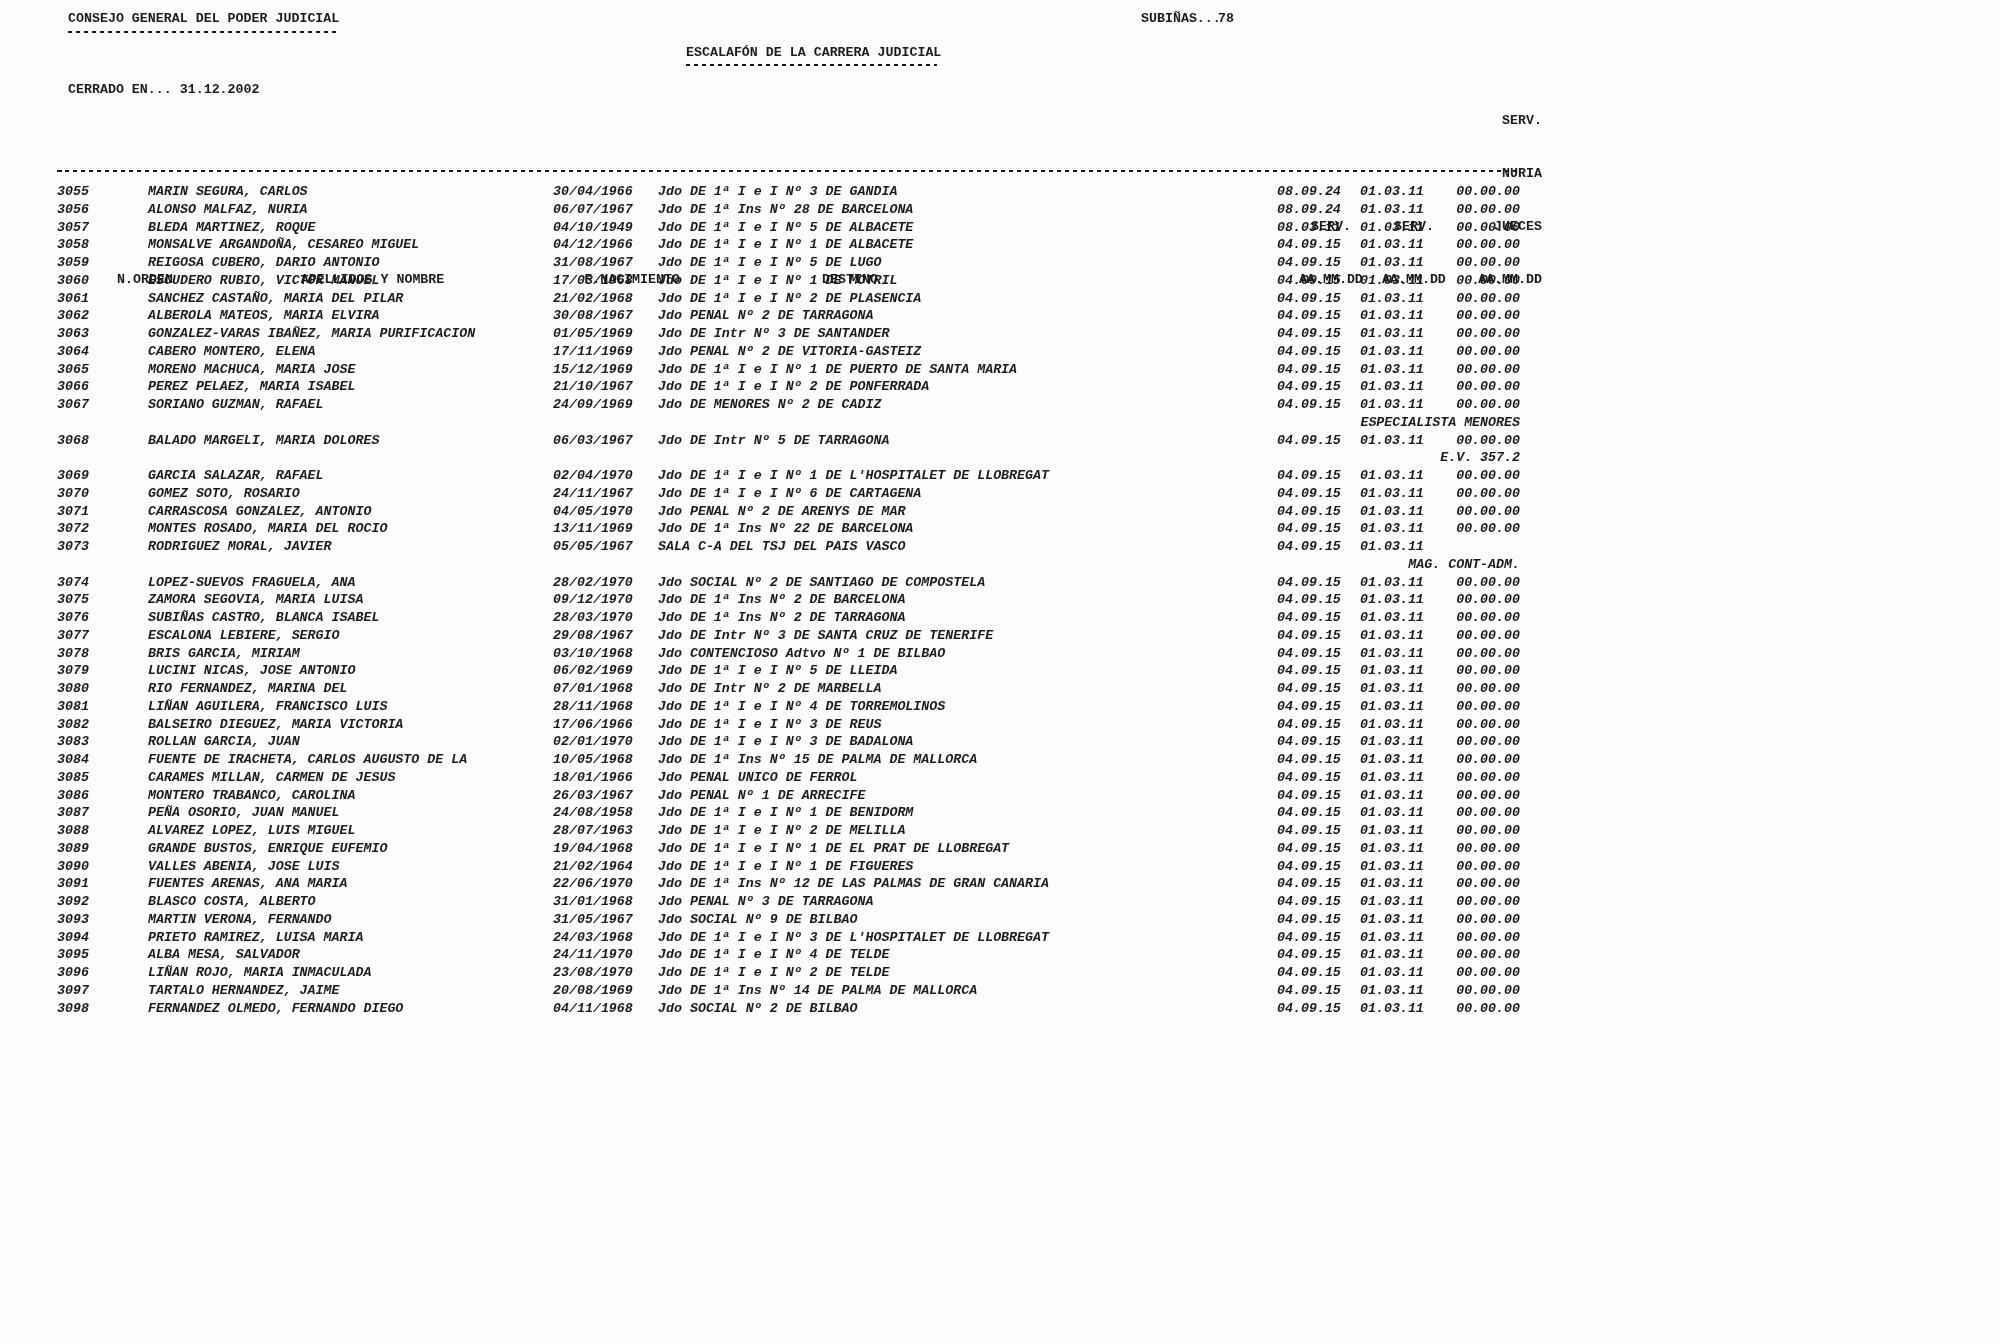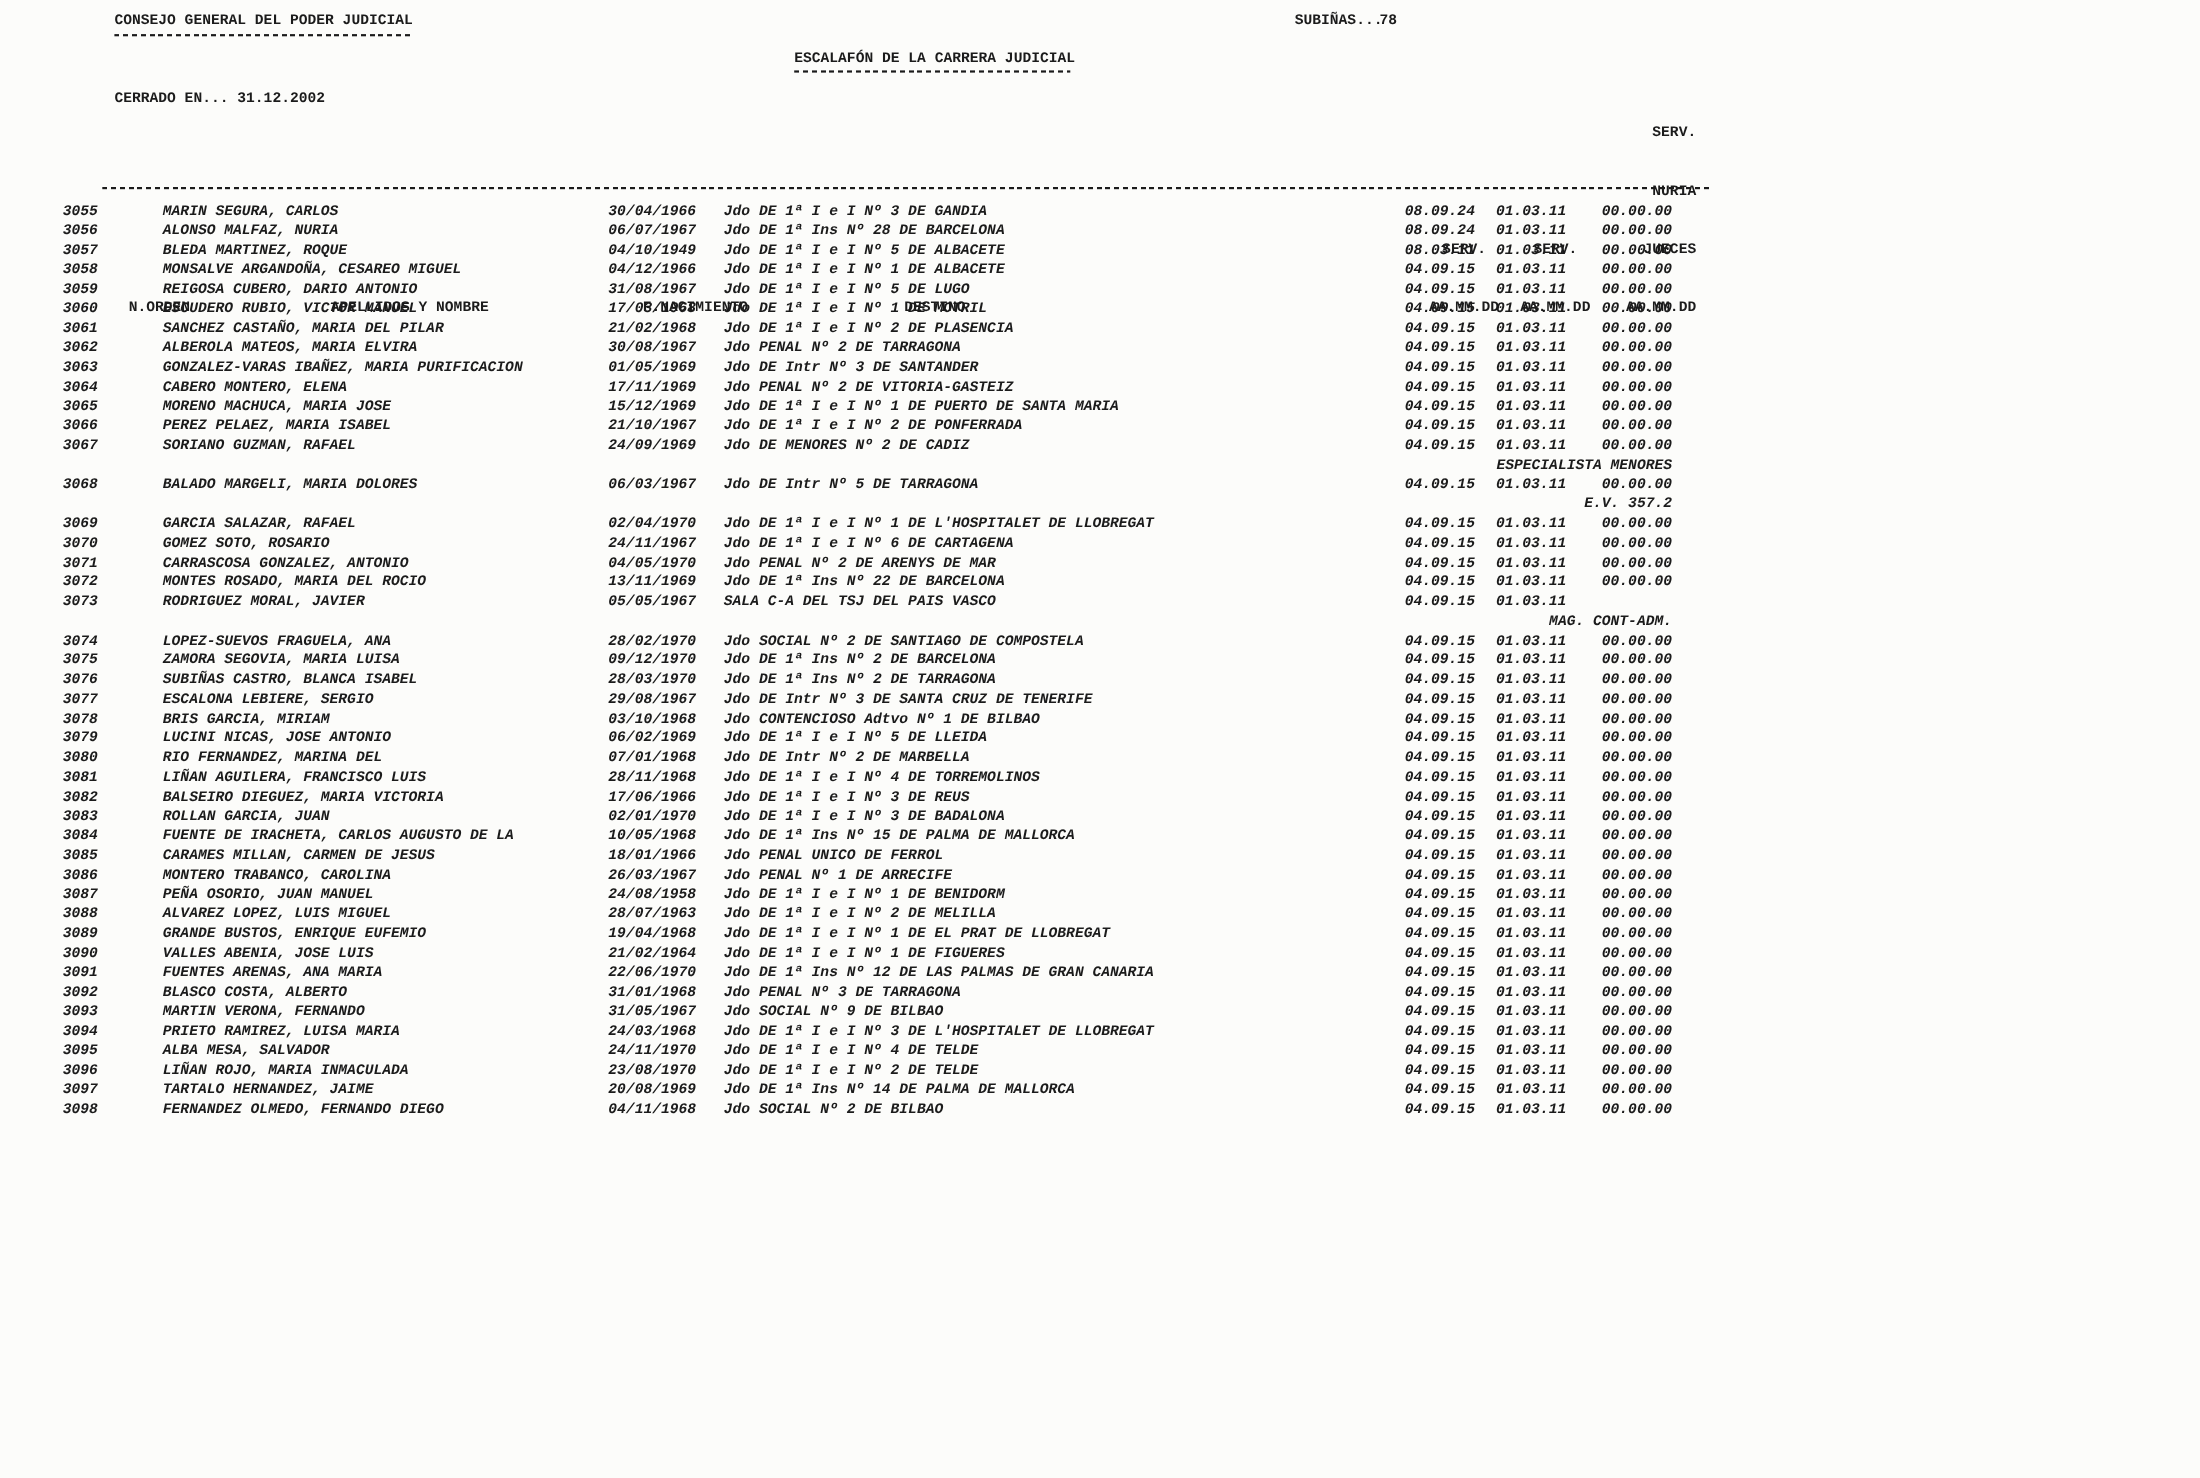--- a/index.html
+++ b/index.html
@@ -12,21 +12,21 @@
   .page {
     position: relative;
     width: 2000px; height: 1344px;
     background: #fcfcfa;
     color: #1b1b1b;
     font-size: 13.3px;
     font-weight: bold;
     line-height: 17.75px;
     white-space: pre;
   }
-  .abs { position: absolute; margin-left: 36px; }
+  .abs { position: absolute; }
   .org        { left: 68px;  top: 10px; }
   .pagina-lbl { left: 1141px; top: 10px; }
   .pagina-num { left: 1218px; top: 10px; }
   .doc-title  { left: 686px; top: 44px; }
   .cerrado    { left: 68px;  top: 81px; }
 
   .dash {
     height: 2px;
     background: repeating-linear-gradient(to right, #1b1b1b 0 4.5px, transparent 4.5px 8px);
   }

